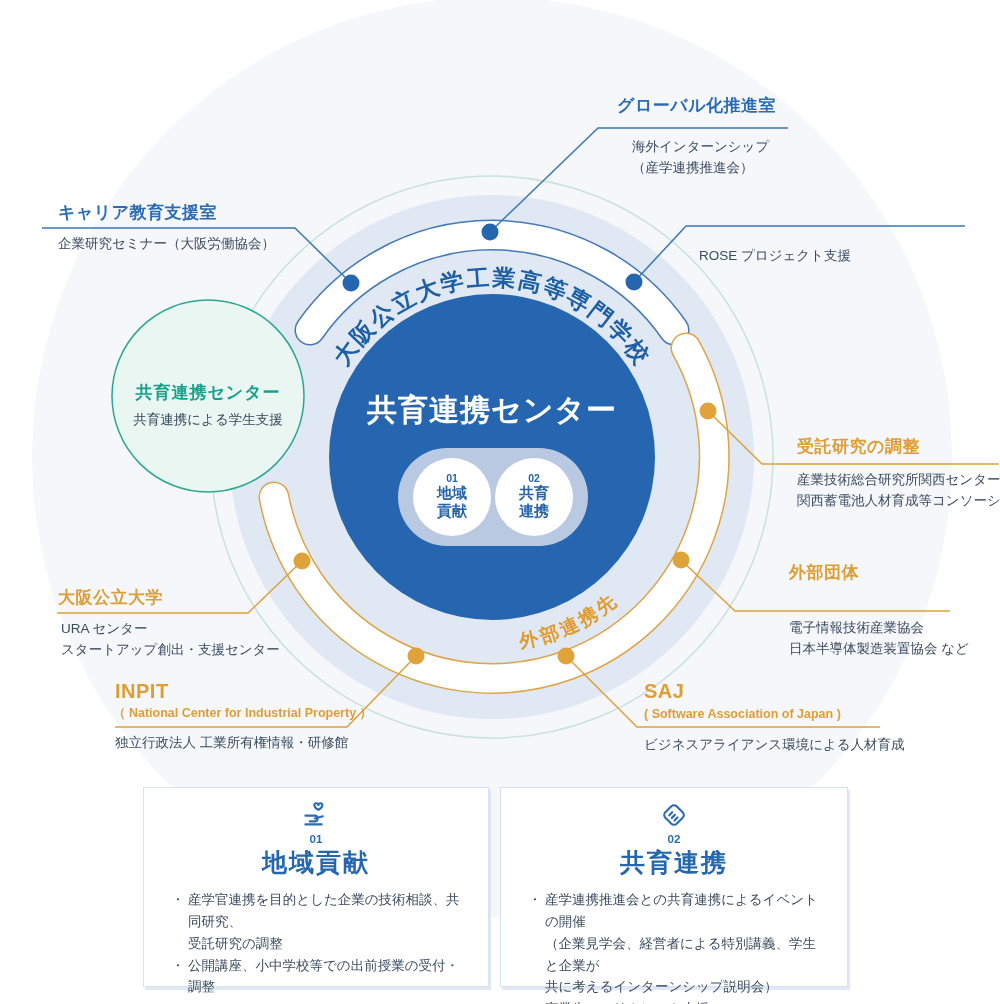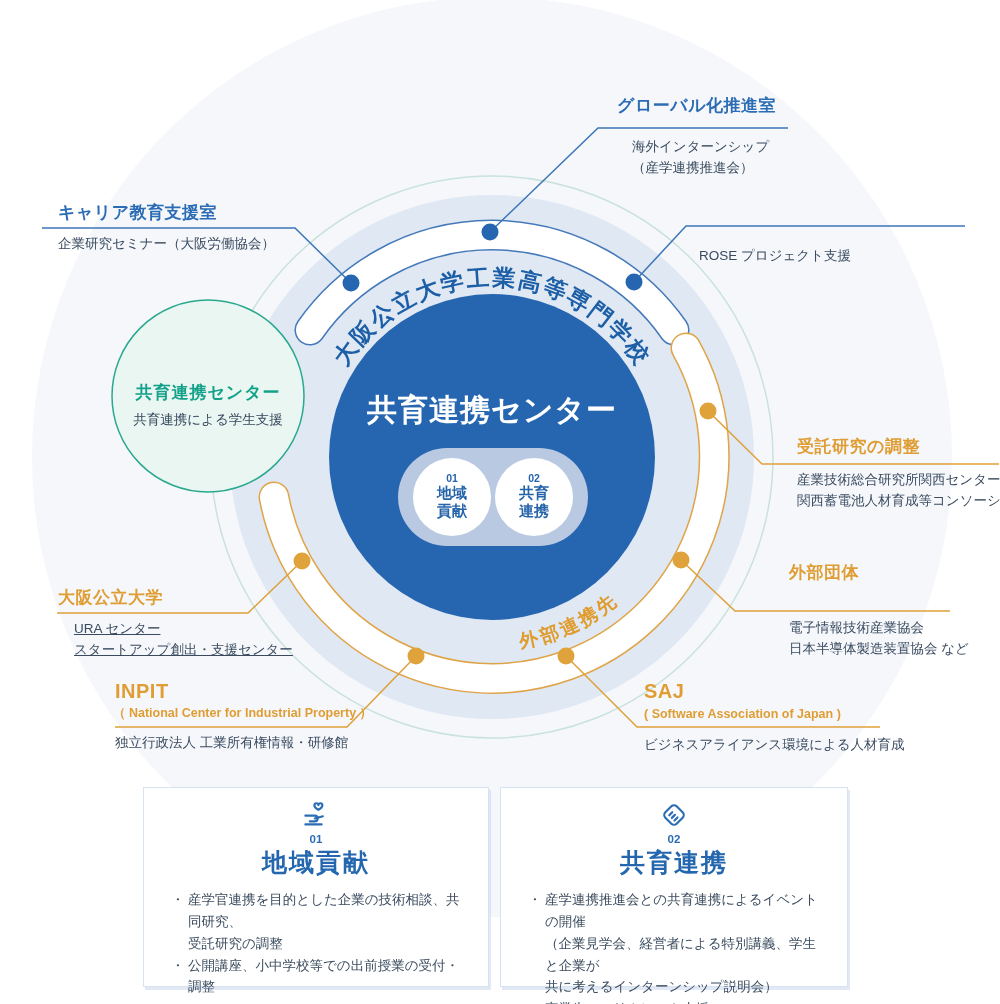--- a/index.html
+++ b/index.html
@@ -122,21 +122,21 @@
 
   <div class="abs node-title orange-t latin" style="left:644px;top:680px;">SAJ</div>
   <div class="abs node-en" style="left:644px;top:707px;">( Software Association of Japan )</div>
   <div class="abs node-desc" style="left:644px;top:735px;">ビジネスアライアンス環境による人材育成</div>
 
   <div class="abs node-title orange-t latin" style="left:115px;top:680px;">INPIT</div>
   <div class="abs node-en" style="left:113px;top:705px;">（ National Center for Industrial Property ）</div>
   <div class="abs node-desc" style="left:115px;top:733px;">独立行政法人 工業所有権情報・研修館</div>
 
   <div class="abs node-title orange-t" style="left:58px;top:586px;">大阪公立大学</div>
-  <div class="abs node-desc" style="left:74px;top:619px;text-decoration:underline;">URA センター<br>スタートアップ創出・支援センター</div>
+  <div class="abs node-desc" style="left:61px;top:619px;">URA センター<br>スタートアップ創出・支援センター</div>
 
   <div class="abs card" style="left:143px;top:787px;width:346px;height:200px;">
     <div class="icon-wrap">
       <svg width="30" height="30" viewBox="0 0 24 24" fill="none" stroke="#2b6cb4" stroke-width="1.7" stroke-linecap="round" stroke-linejoin="round">
         <path d="M15.5 2.6 C14.3 2.6 13.9 3.6 13.9 4.2 C13.9 3.6 13.5 2.6 12.3 2.6 C11.2 2.6 10.7 3.5 10.7 4.4 C10.7 6.1 13.9 7.9 13.9 7.9 C13.9 7.9 17.1 6.1 17.1 4.4 C17.1 3.5 16.6 2.6 15.5 2.6 Z"></path>
         <path d="M3.5 12.5 h7.5 a2.3 2.3 0 0 1 0 4.6 h-4"></path>
         <path d="M11 14.8 l6.5 -1.8"></path>
         <path d="M3.5 19.5 h13"></path>
       </svg>
     </div>

